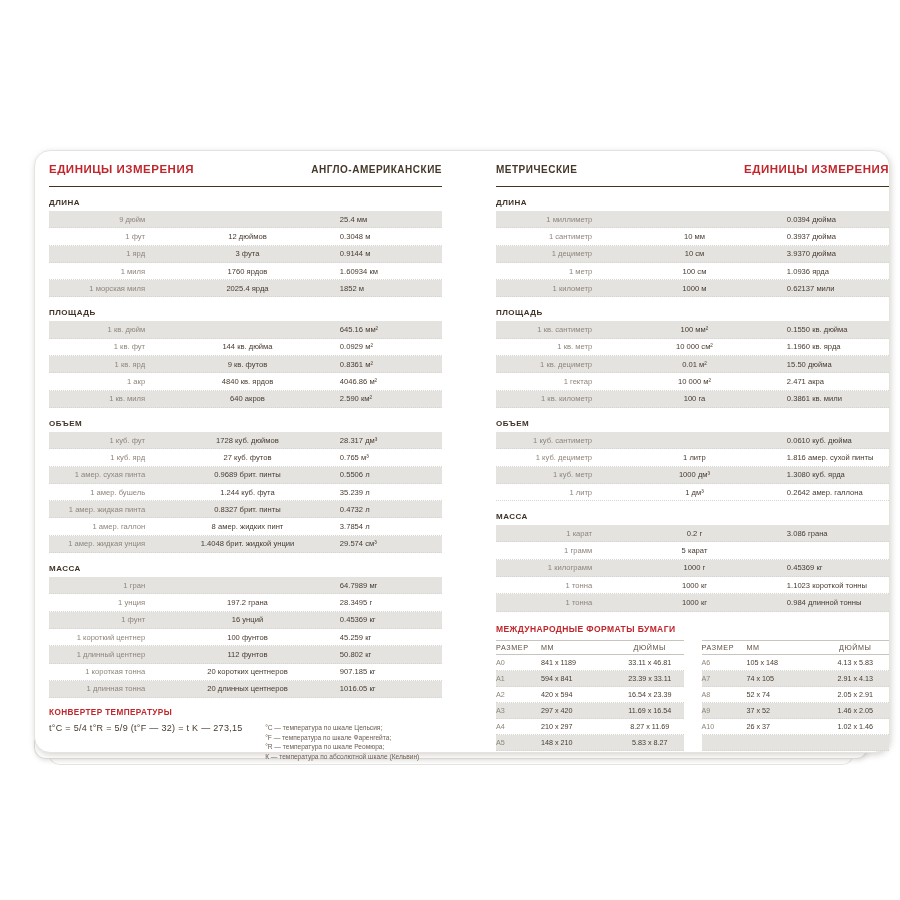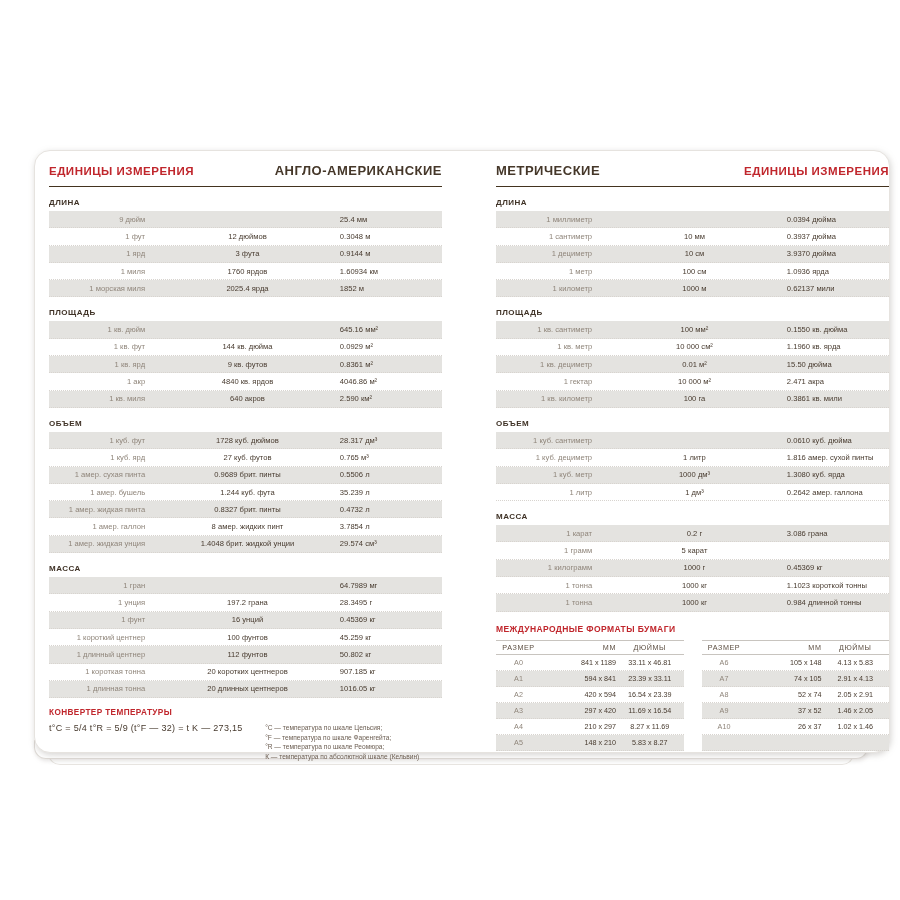--- a/index.html
+++ b/index.html
@@ -11,21 +11,21 @@
   .under1{position:absolute;left:34px;top:740px;width:832px;height:18px;background:#ffffff;
         border:1px solid #dedad6;border-top:none;border-radius:0 0 12px 12px;z-index:2;
         box-shadow:1px 2px 4px rgba(140,134,128,.22);}
   .under2{position:absolute;left:48px;top:742px;width:804px;height:22px;background:#ffffff;
         border:1px solid #e9e6e2;border-top:none;border-radius:0 0 12px 12px;z-index:1;}
   .half{flex:1;box-sizing:border-box;padding-top:10px;}
   .half.left{padding-left:14px;padding-right:28px;}
   .half.right{padding-left:26px;}
   .page-header{display:flex;justify-content:space-between;align-items:baseline;height:20px;margin-top:2px;}
   .ttl{font-size:11.5px;font-weight:bold;letter-spacing:.5px;color:#c0262c;}
-  .sub{font-size:13px;font-weight:bold;letter-spacing:.5px;color:#453729;}
+  .sub{font-size:10px;font-weight:bold;letter-spacing:.5px;color:#453729;}
   .rule{border-bottom:1.6px solid #43331f;margin-top:3px;}
   .sec-heading{font-size:8px;font-weight:bold;color:#3f3226;letter-spacing:.5px;margin:11px 0 4px 0;}
   .trow{display:flex;align-items:center;height:17.3px;border-bottom:1px dotted #d8d4cf;
         font-size:7.6px;color:#473a2e;box-sizing:border-box;white-space:nowrap;}
   .trow.shaded{background:#e4e3e0;}
   .ctable .c0{width:27%;text-align:right;color:#8f857a;padding-right:10px;box-sizing:border-box;}
   .ctable .c1{flex:1;text-align:center;}
   .ctable .c2{width:26%;text-align:left;}
   .temp{margin-top:10px;}
   .temp-heading{font-size:8.2px;font-weight:bold;color:#c0262c;letter-spacing:.4px;}
@@ -33,22 +33,22 @@
   .temp-formula{flex:0 0 55%;font-size:9px;color:#473a2e;letter-spacing:.3px;}
   .temp-legend{flex:1;font-size:6.6px;color:#6a5c50;line-height:9.6px;}
   .legend-line{display:block;}
   .paper{margin-top:12px;}
   .paper-heading{font-size:8.5px;font-weight:bold;color:#c0262c;letter-spacing:.4px;margin-bottom:6px;}
   .paper-tables{display:flex;gap:18px;}
   .ptable-wrap{flex:1;}
   .phead{display:flex;align-items:center;height:15px;border-top:1px solid #c8c4bf;border-bottom:1px solid #c8c4bf;
          font-size:7.2px;color:#5c4e41;letter-spacing:.6px;box-sizing:border-box;}
   .ptable .trow{height:16px;font-size:7.2px;}
-  .pc0{width:24%;text-align:center;}
-  .pc1{width:40%;text-align:right;}
+  .pc0{width:24%;}
+  .pc1{width:40%;text-align:left;}
   .pc2{width:36%;text-align:center;}
   .ptable .pc0{color:#8f857a;}
   .phead .pc0{color:#5c4e41;}
 </style>
 </head>
 <body>
 
 <div class="canvas">
   <div class="card">
 

